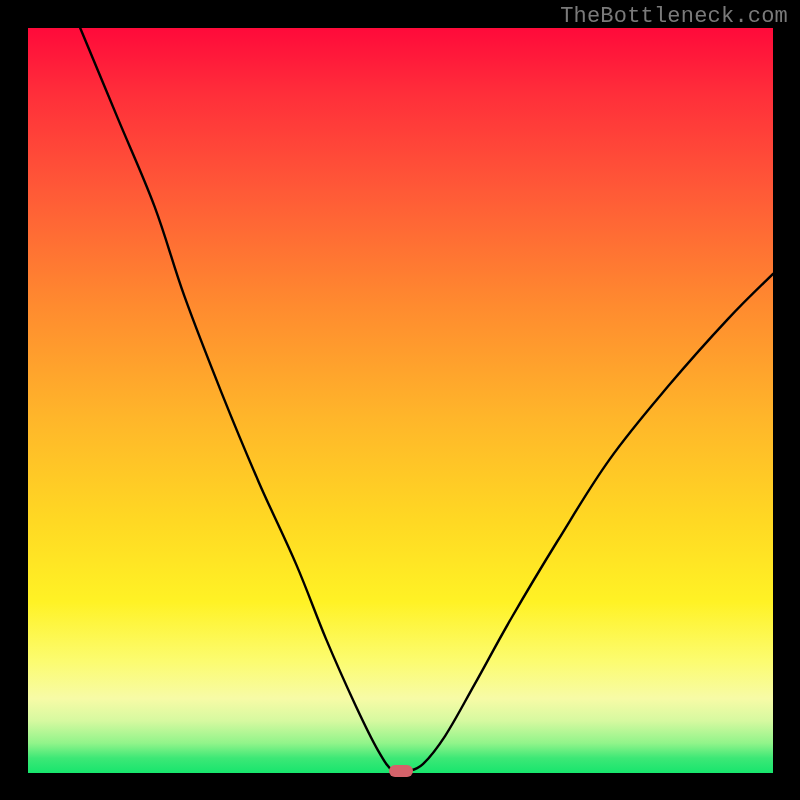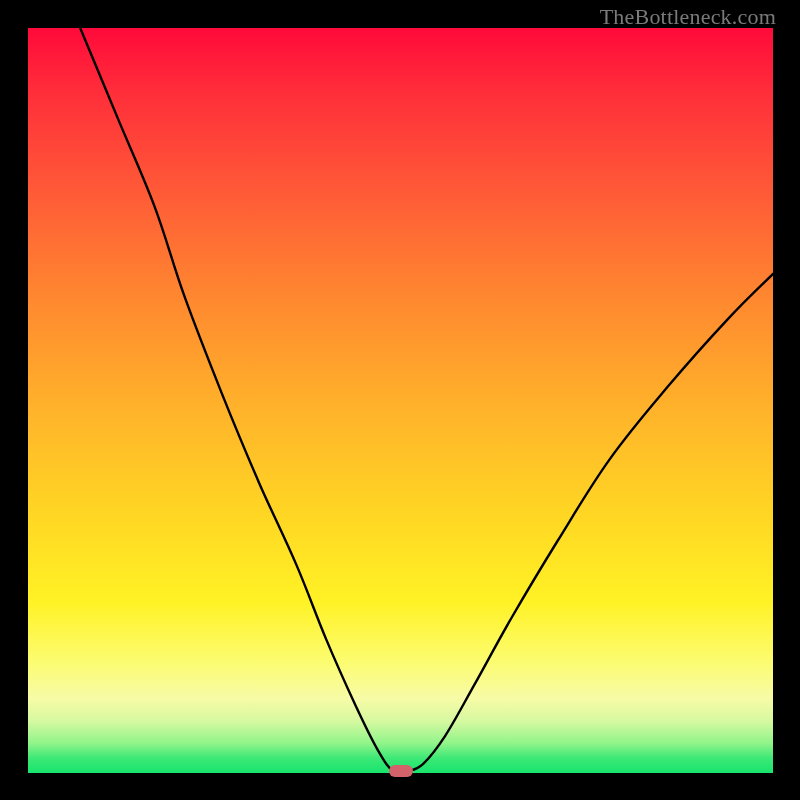--- a/index.html
+++ b/index.html
@@ -45,26 +45,26 @@
     position: absolute;
     left: 0;
     top: 0;
     width: 745px;
     height: 745px;
     overflow: visible;
   }
   .watermark {
     position: absolute;
     top: 4px;
-    right: 24px;
+    right: 12px;
     color: #7a7a7a;
     font-size: 22px;
     font-weight: 500;
     letter-spacing: 0.2px;
-    font-family: Liberation Serif, serif;
+    font-family: Liberation Mono, monospace;
     user-select: none;
   }
   .minpoint {
     position: absolute;
     width: 24px;
     height: 12px;
     border-radius: 6px;
     background: #d4626a;
   }
 </style>

